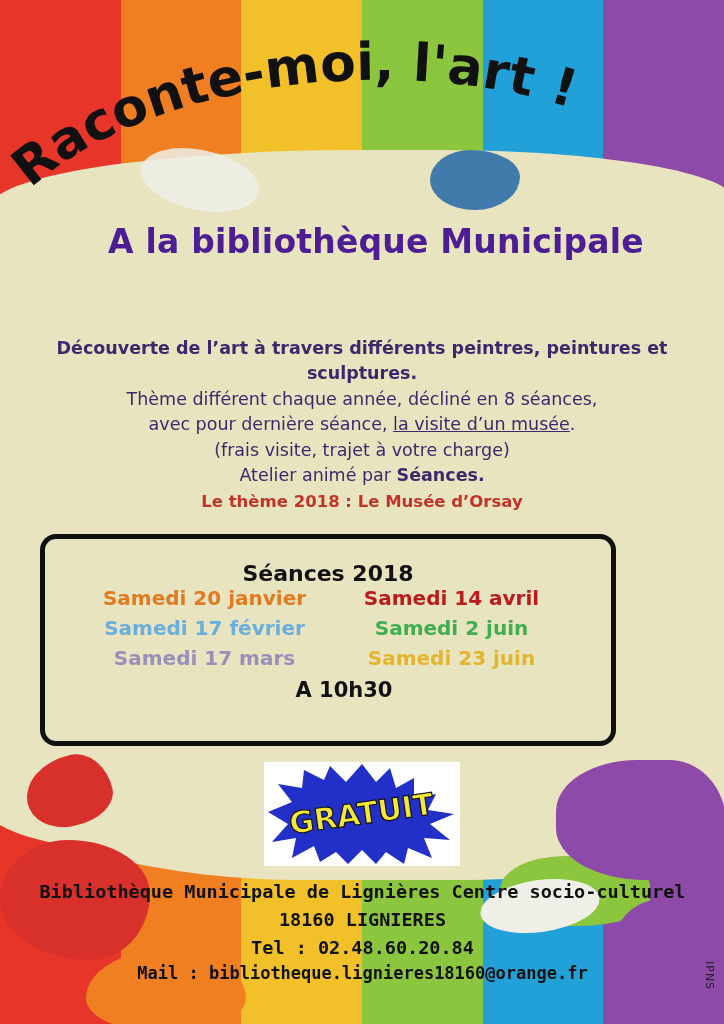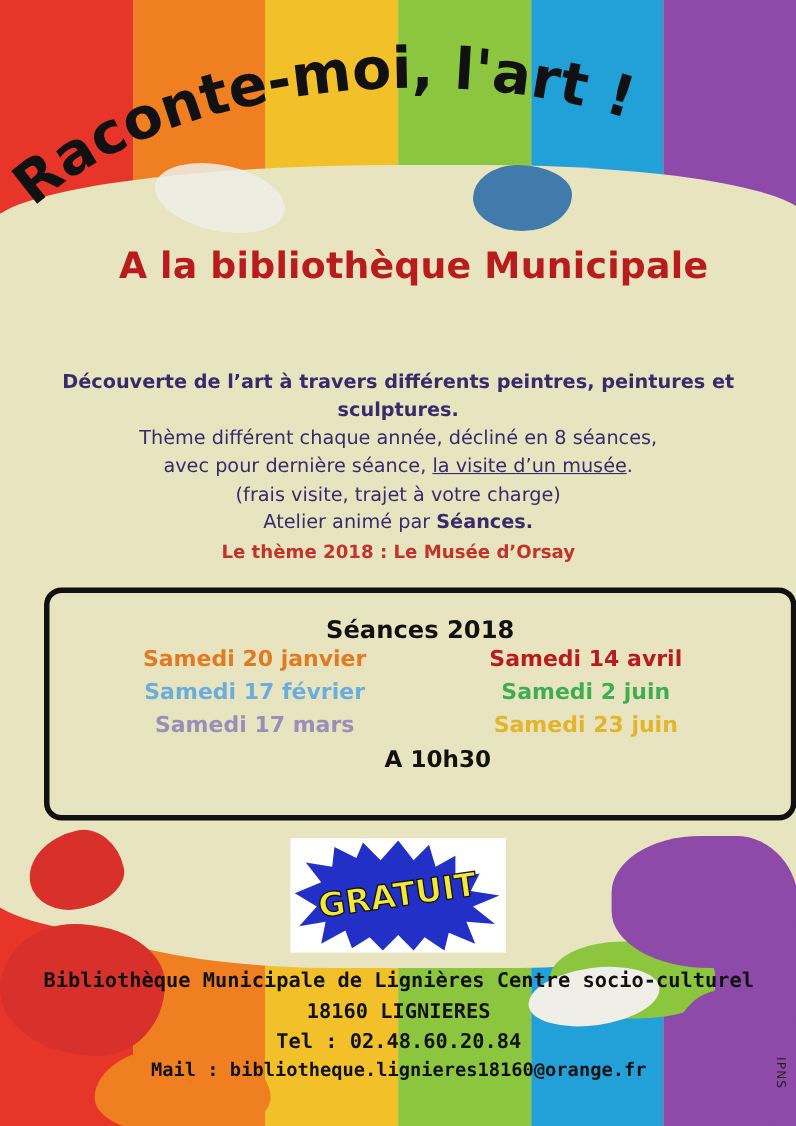--- a/index.html
+++ b/index.html
@@ -145,21 +145,21 @@
   
   .heading {
     position: absolute;
     left: 0;
     right: 0;
     top: 222px;
     text-align: center;
     font-family: "DejaVu Sans", sans-serif;
     font-weight: bold;
     font-size: 33px;
-    color: #b91c1c;
+    color: #4c1d95;
     line-height: 1.22;
     letter-spacing: .2px;
     padding-left: 28px;
   }
 
   
   .intro {
     position: absolute;
     left: 0;
     right: 0;
@@ -190,21 +190,21 @@
     font-weight: bold;
     color: #c0342a;
     font-family: "DejaVu Sans", sans-serif;
   }
 
   
   .sessions-box {
     position: absolute;
     left: 40px;
     top: 534px;
-    width: 684px;
+    width: 576px;
     height: 212px;
     border: 5px solid #111111;
     border-radius: 16px;
     background: #e9e4c0;
     box-sizing: border-box;
   }
   .sessions-title {
     text-align: center;
     font-size: 22px;
     font-weight: bold;

